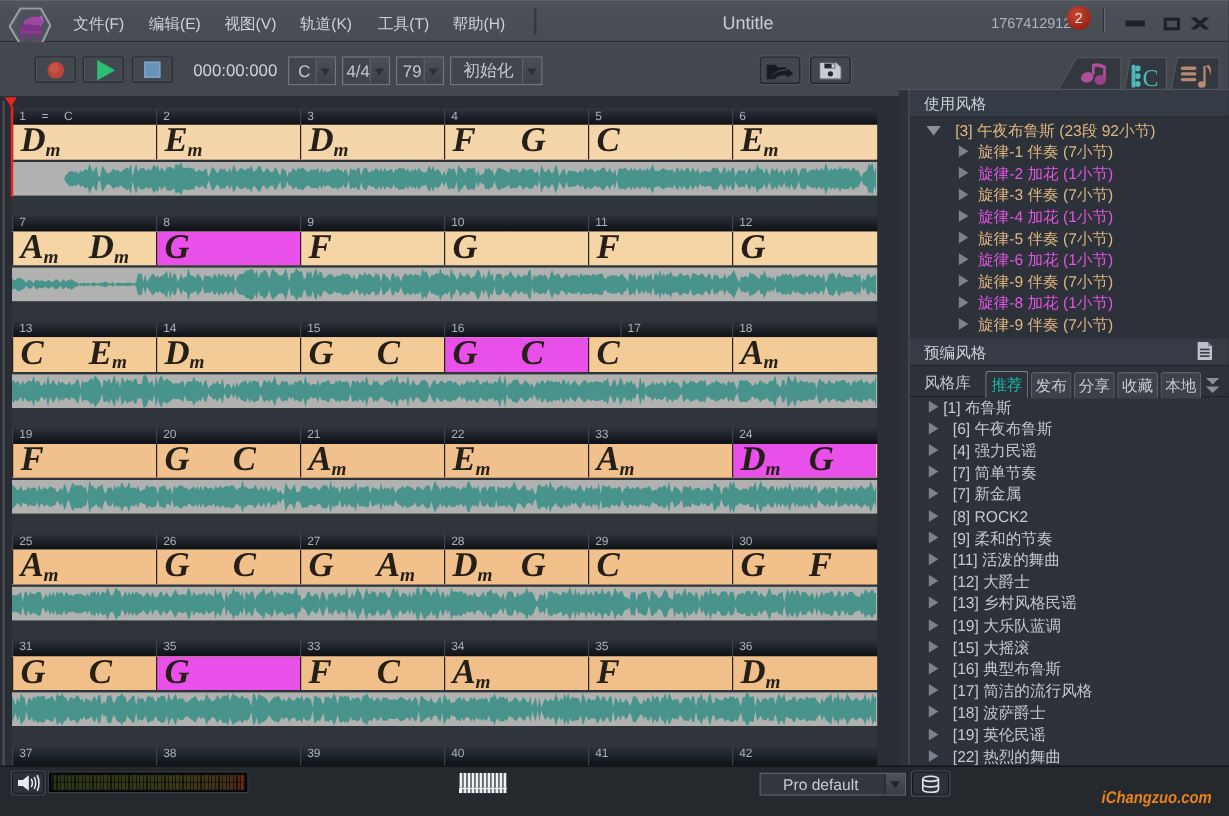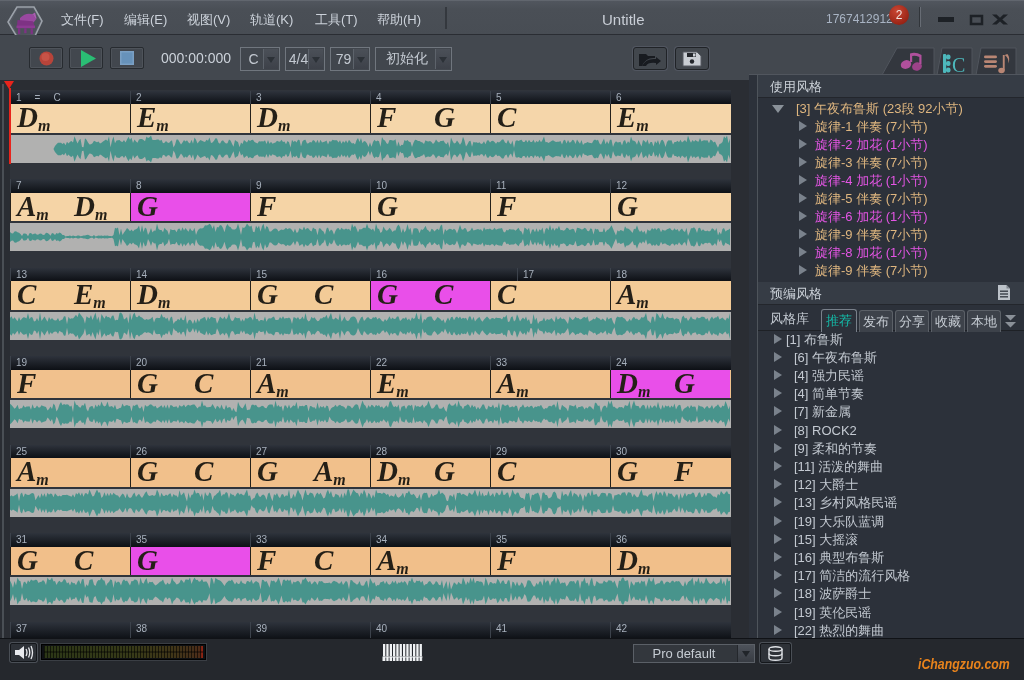--- a/index.html
+++ b/index.html
@@ -496,21 +496,21 @@
 <div class="litem" style="top:273.7px">
       <span class="tri-r" style="left:16px"></span>
       <span class="txt gr" style="left:36px">[6] 午夜布鲁斯</span>
     </div>
 <div class="litem" style="top:291.9px">
       <span class="tri-r" style="left:16px"></span>
       <span class="txt gr" style="left:36px">[4] 强力民谣</span>
     </div>
 <div class="litem" style="top:310.1px">
       <span class="tri-r" style="left:16px"></span>
-      <span class="txt gr" style="left:36px">[4] 简单节奏</span>
+      <span class="txt gr" style="left:36px">[7] 简单节奏</span>
     </div>
 <div class="litem" style="top:328.3px">
       <span class="tri-r" style="left:16px"></span>
       <span class="txt gr" style="left:36px">[7] 新金属</span>
     </div>
 <div class="litem" style="top:346.5px">
       <span class="tri-r" style="left:16px"></span>
       <span class="txt gr" style="left:36px">[8] ROCK2</span>
     </div>
 <div class="litem" style="top:364.7px">

